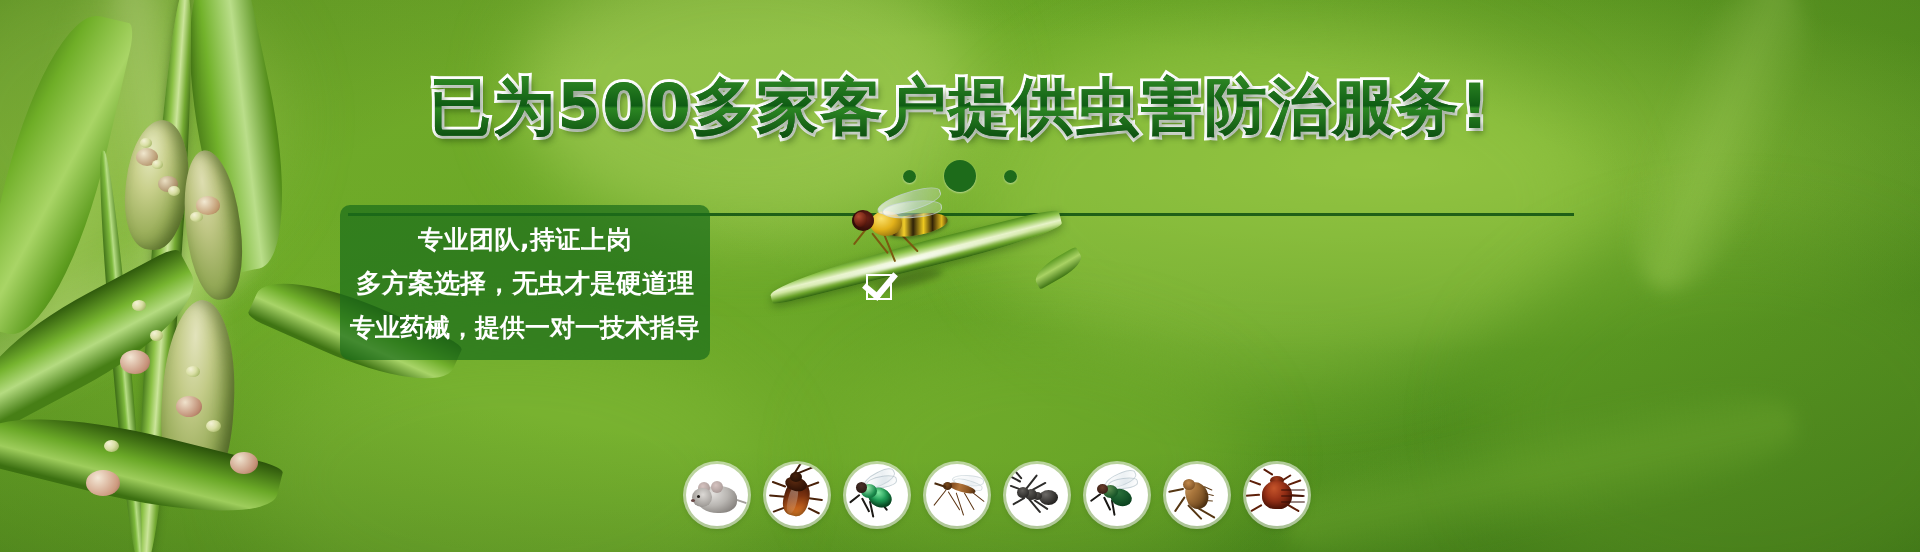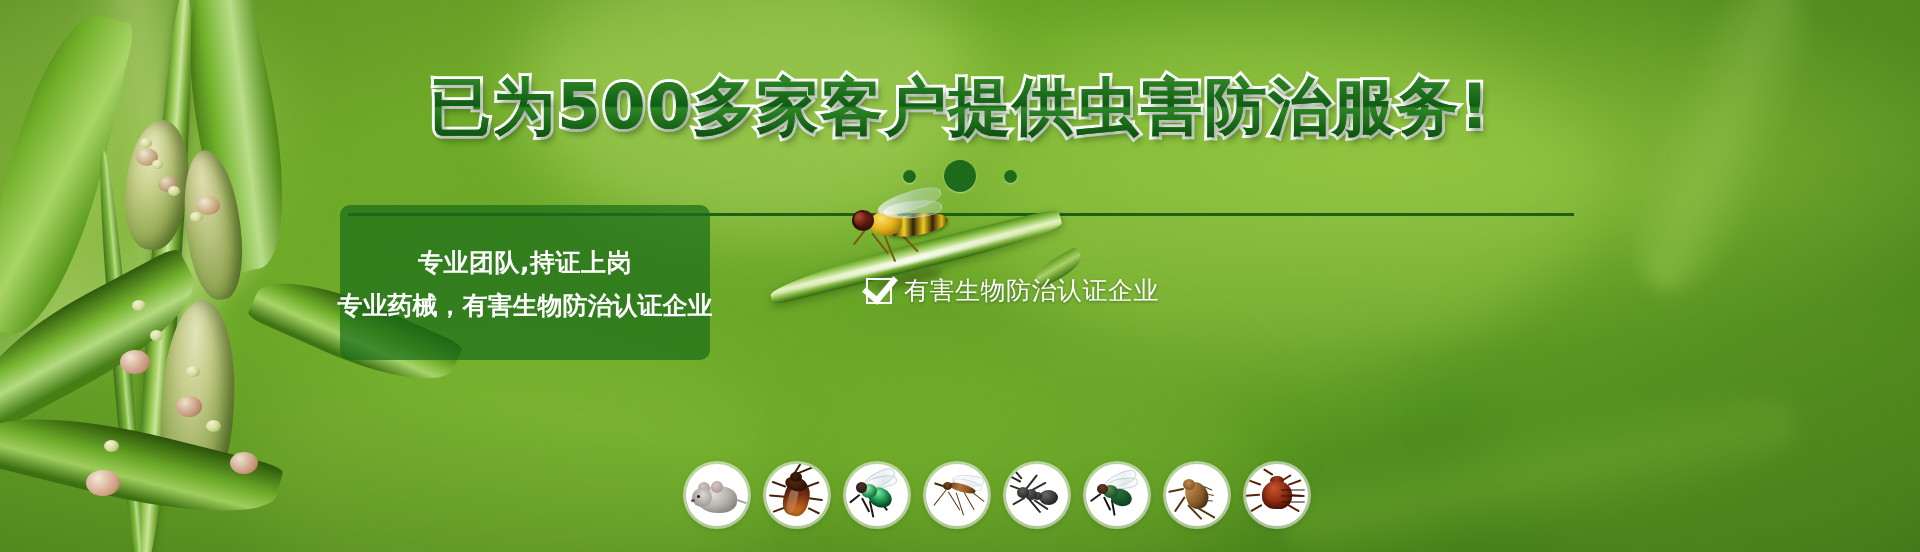--- a/index.html
+++ b/index.html
@@ -407,27 +407,27 @@
       <div class="fly-thx"></div>
       <div class="fly-wing fw1"></div>
       <div class="fly-wing fw2"></div>
       <div class="fly-head"></div>
       <div class="fly-eye"></div>
     </div>
   </div>
 
   <div class="panel">
     <div class="panel-line pl-1">专业团队,持证上岗</div>
-    <div class="panel-line pl-3">专业药械，有害生物防治认证企业</div>
+    <div class="panel-line pl-2">多方案选择，无虫才是硬道理</div>
+    <div class="panel-line pl-3">专业药械，提供一对一技术指导</div>
   </div>
 
   <div class="checks">
     <div class="check-row">
       <span class="check-box"></span>
-      <span class="check-text">有害生物防治认证企业</span>
     </div>
   </div>
 
   <div class="pests">
 
     <div class="pest">
         <div class="glyph">
       <div class="m-tail"></div>
       <div class="m-body"></div>
       <div class="m-ear l"></div>

